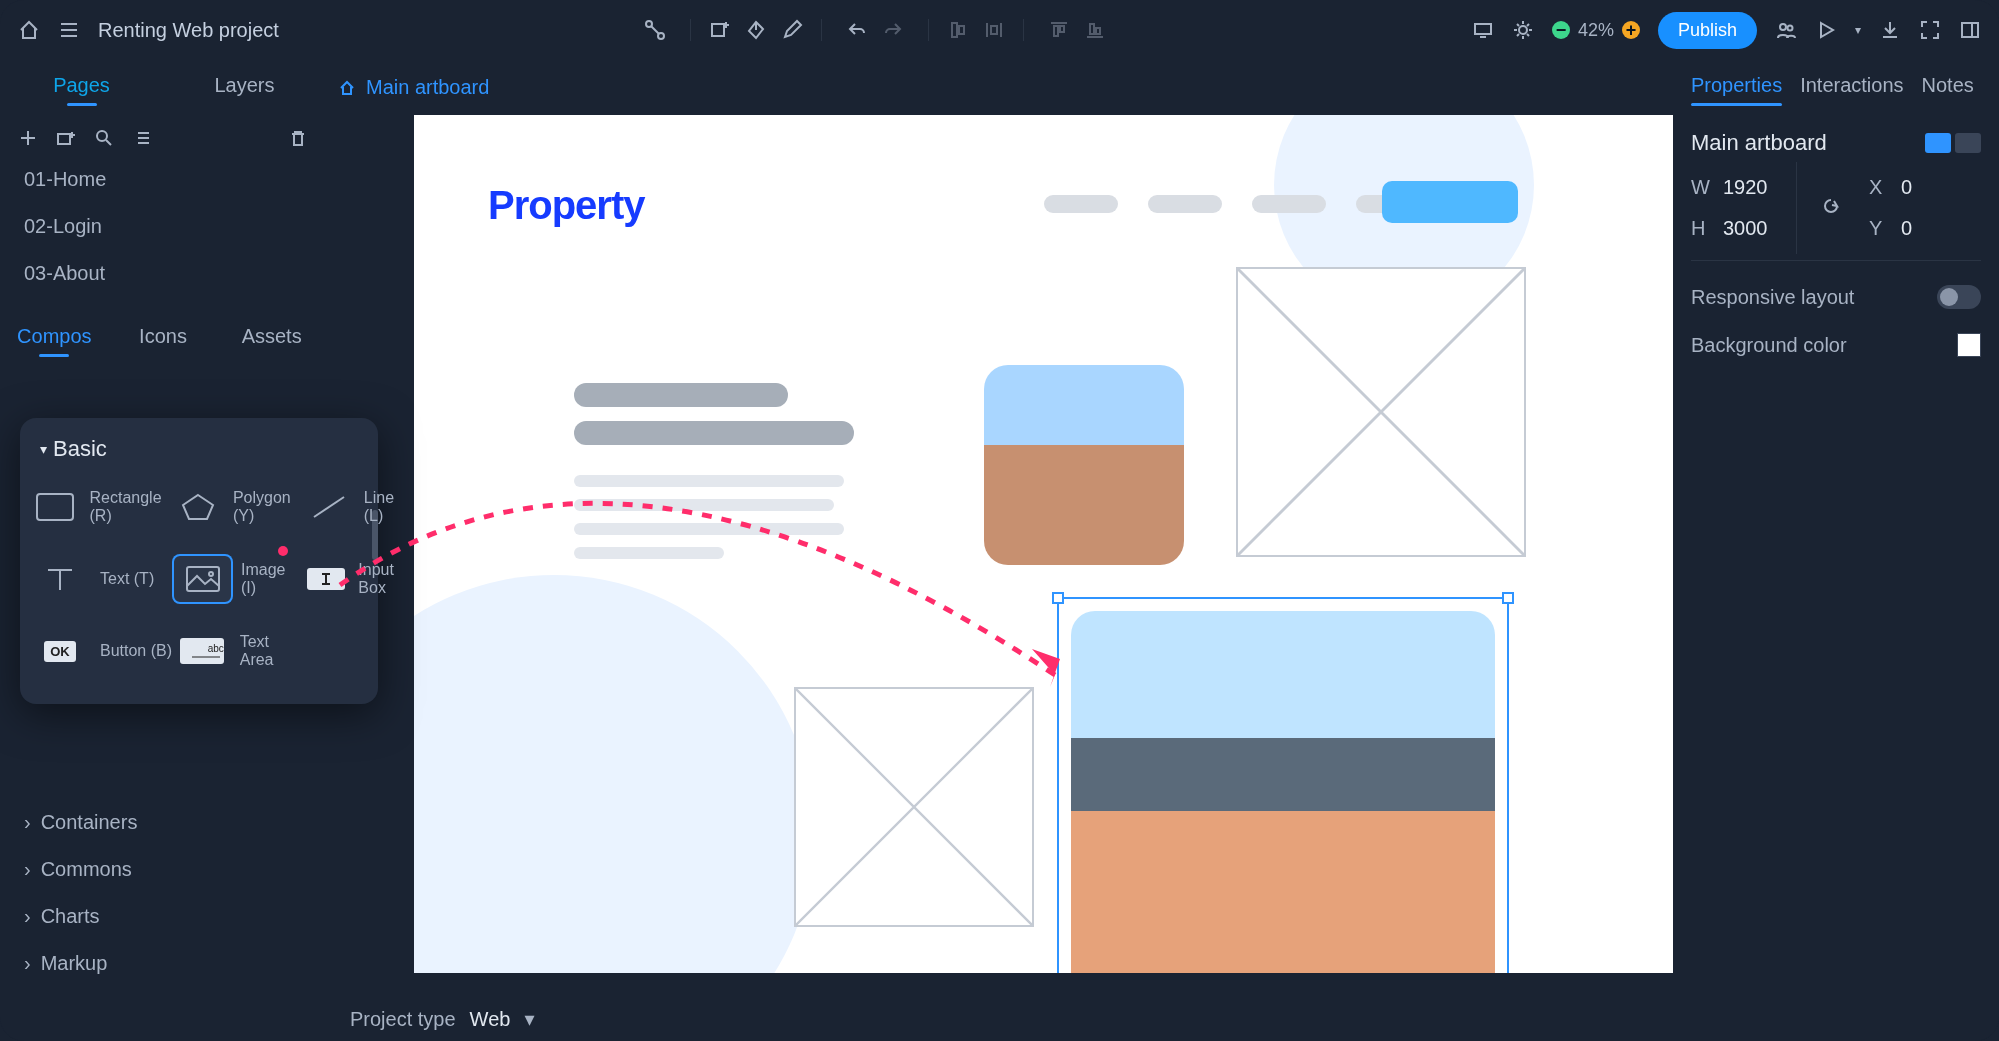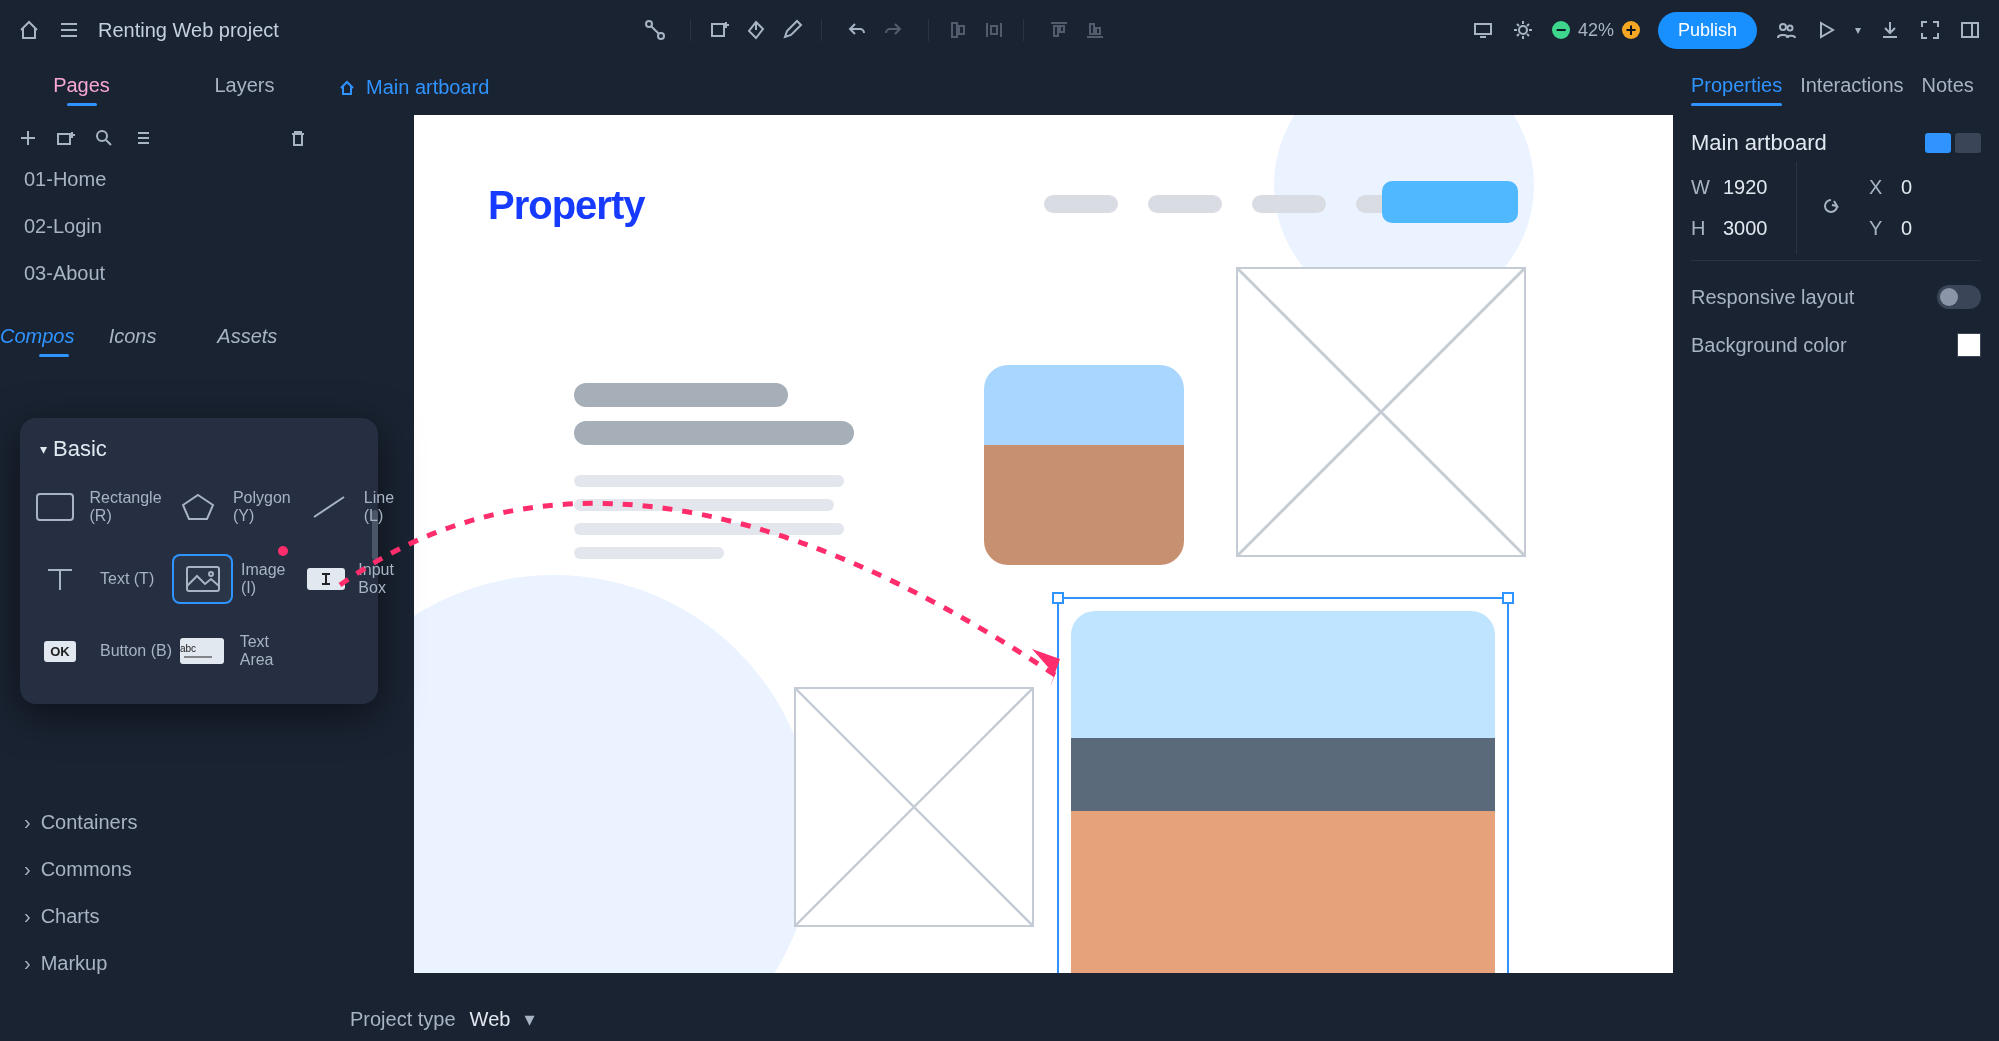--- a/index.html
+++ b/index.html
@@ -20,43 +20,43 @@
 .zoom .dot-plus { width: 18px; height: 18px; border-radius: 50%; background: #f5a623; display: flex; align-items: center; justify-content: center; color: #0a1520; font-weight: bold; }
 .publish-btn { background: #1890ff; color: #fff; border: none; border-radius: 20px; padding: 8px 20px; font-size: 18px; cursor: pointer; text-align: center; }
 
 
 .body { display: flex; flex: 1; overflow: hidden; }
 
 
 .left-panel { width: 326px; background: #1a2332; display: flex; flex-direction: column; }
 .tabs { display: flex; }
 .tab { flex: 1; text-align: center; padding: 14px 0; font-size: 20px; color: #a8b3c4; cursor: pointer; }
-.tab.active { color: #f9a8d4; }
+.tab.active { color: #0ea5e9; }
 .tab.active::after { content: ""; display: block; width: 30px; height: 3px; background: #2f94ff; margin: 6px auto 0; border-radius: 2px; }
 .page-toolbar { display: flex; align-items: center; gap: 18px; padding: 8px 18px; }
 .page-toolbar .spacer { flex: 1; }
 .page-list { list-style: none; }
 .page-list li { padding: 12px 24px; font-size: 20px; color: #a8b3c4; cursor: pointer; }
 
 .asset-tabs { display: flex; margin-top: 16px; }
-.asset-tab { flex: 1; padding: 12px 0; font-size: 20px; color: #a8b3c4; cursor: pointer; font-style: italic; }
+.asset-tab { flex: 1; text-align: center; padding: 12px 0; font-size: 20px; color: #a8b3c4; cursor: pointer; }
 .asset-tab.active { color: #2f94ff; }
 .asset-tab.active::after { content: ""; display: block; width: 30px; height: 3px; background: #2f94ff; margin: 6px auto 0; border-radius: 2px; }
 
 .compo-popover { position: absolute; left: 20px; top: 418px; width: 358px; background: #252f41; border-radius: 16px; padding: 14px 8px 22px; box-shadow: 0 10px 40px rgba(0,0,0,.5); z-index: 50; }
 .compo-popover .scroll-thumb { position: absolute; right: 0; top: 92px; width: 6px; height: 50px; background: #4a5568; border-radius: 3px; }
 .group-title { display: flex; align-items: center; gap: 6px; font-size: 22px; color: #e2e8f0; padding: 4px 12px 14px; }
 .compo-grid { display: grid; grid-template-columns: repeat(3, 1fr); gap: 10px 0; }
 .compo-item { display: flex; align-items: center; gap: 8px; padding: 6px 0; cursor: grab; position: relative; }
 .compo-icon { width: 64px; height: 50px; display: flex; align-items: center; justify-content: center; border-radius: 8px; }
 .compo-item.selected .compo-icon { background: #2a3548; box-shadow: 0 0 0 2px #2f94ff inset; }
 .compo-label { font-size: 16px; color: #a8b3c4; }
 .compo-btn-box { background: #e2e8f0; color: #222; font-size: 13px; font-weight: bold; padding: 3px 6px; border-radius: 3px; }
 .compo-input-box { background: #e2e8f0; color: #222; width: 38px; height: 22px; border-radius: 3px; display:flex;align-items:center;justify-content:center; }
-.compo-textarea-box { background: #e2e8f0; color: #222; width: 44px; height: 26px; border-radius: 3px; display:flex;flex-direction:column;align-items:flex-start;justify-content:center;font-size:10px; }
+.compo-textarea-box { background: #e2e8f0; color: #222; width: 44px; height: 26px; border-radius: 3px; display:flex;flex-direction:column;align-items:flex-end;justify-content:center;font-size:10px; }
 .arrow-dot { position:absolute; top:-2px; right:14px; width:10px; height:10px; background:#ff2d6b; border-radius:50%; }
 
 .tree-list { list-style:none; margin-top: 430px; }
 .tree-list li { padding: 12px 24px; font-size: 20px; color:#a8b3c4; cursor:pointer; display:flex; align-items:center; gap:10px; }
 .chev { display:inline-block; transform: rotate(0deg); }
 
 
 .canvas-wrap { flex: 1; display: flex; flex-direction: column; background: #1a2332; }
 .canvas-header { display: flex; align-items: center; gap: 10px; padding: 16px 12px; color: #2f94ff; font-size: 20px; }
 .canvas { flex: 1; background: #1a2332; position: relative; overflow: hidden; }

